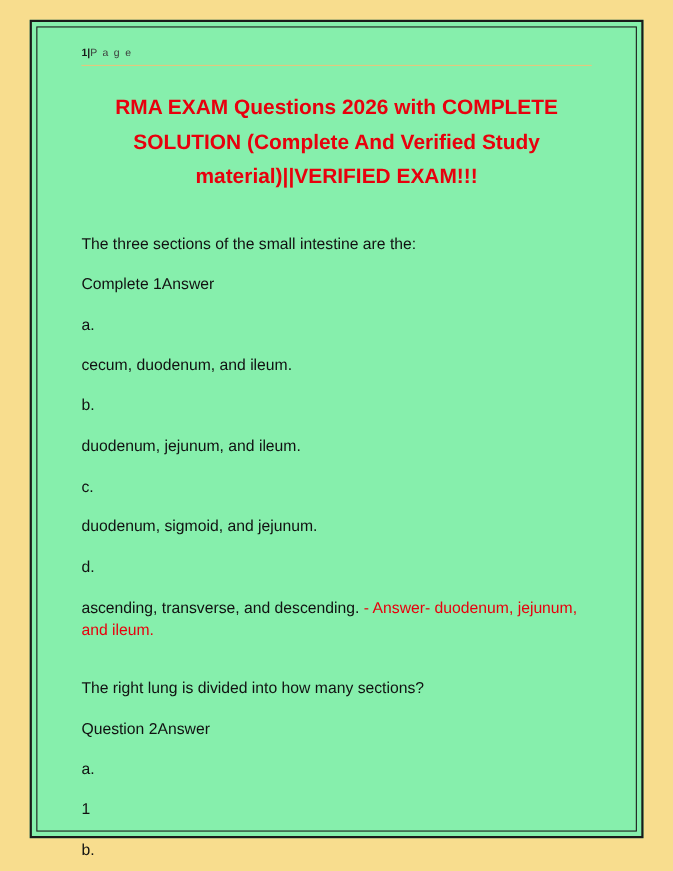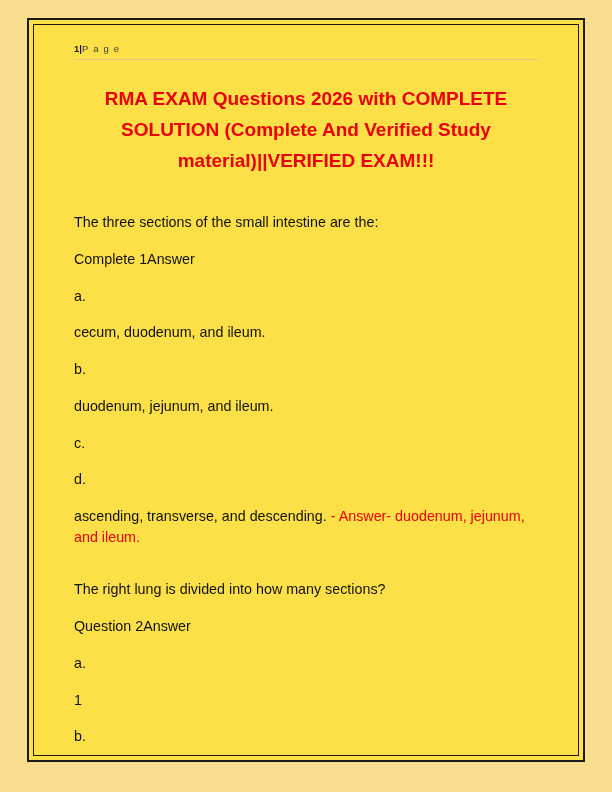--- a/index.html
+++ b/index.html
@@ -14,21 +14,21 @@
     overflow: hidden;
   }
   .page {
     position: absolute;
     top: 18px;
     left: 27px;
     width: 558px;
     height: 744px;
     border: 2px solid #1a1a1a;
     box-sizing: border-box;
-    background: #fde047;
+    background: #86efac;
   }
   .page-inner {
     position: absolute;
     top: 4px;
     left: 4px;
     right: 4px;
     bottom: 4px;
     border: 1px solid #1a1a1a;
     box-sizing: border-box;
     padding: 18px 40px 0 40px;
@@ -90,20 +90,21 @@
 
     <div class="body-block">
 
       <p class="para">The three sections of the small intestine are the:</p>
       <p class="para">Complete 1Answer</p>
       <p class="para">a.</p>
       <p class="para">cecum, duodenum, and ileum.</p>
       <p class="para">b.</p>
       <p class="para">duodenum, jejunum, and ileum.</p>
       <p class="para">c.</p>
+      <p class="para">duodenum, sigmoid, and jejunum.</p>
       <p class="para">d.</p>
       <p class="para"><span>ascending, transverse, and descending.</span><span class="answer-text"> - Answer- duodenum, jejunum, and ileum.</span></p>
 
       <div class="spacer"></div>
 
       <p class="para">The right lung is divided into how many sections?</p>
       <p class="para">Question 2Answer</p>
       <p class="para">a.</p>
       <p class="para">1</p>
       <p class="para">b.</p>

